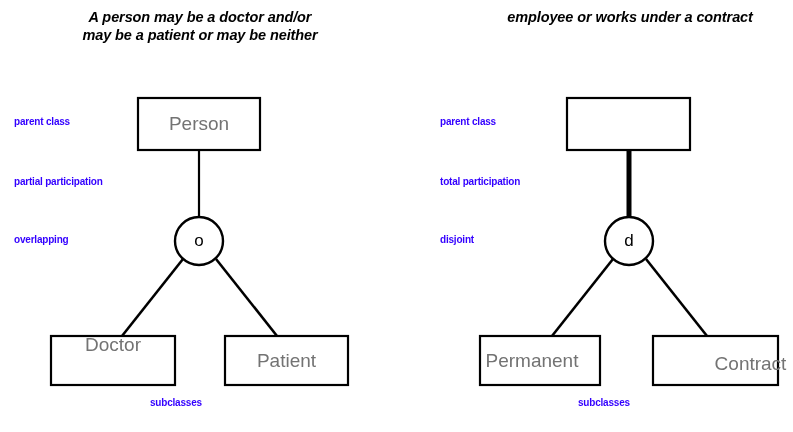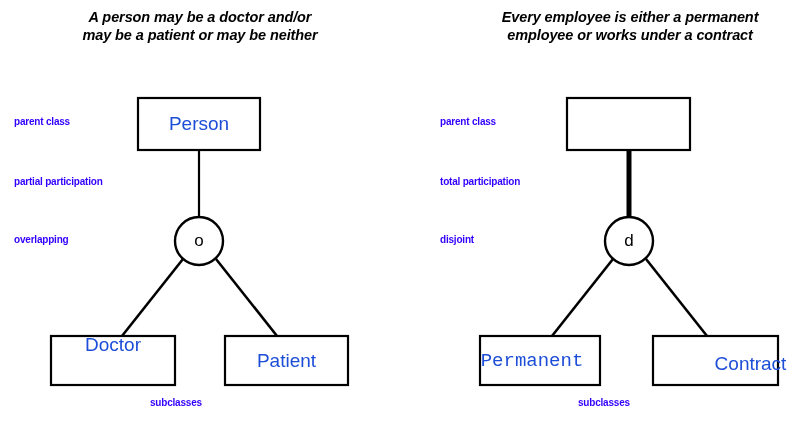--- a/index.html
+++ b/index.html
@@ -50,21 +50,21 @@
     font-size: 10px;
     color: #3300ff;
     white-space: nowrap;
     letter-spacing: -0.2px;
   }
   .ent-label {
     position: absolute;
     font-family: "Liberation Sans", sans-serif;
     font-weight: normal;
     font-size: 19px;
-    color: #1d4ed8;
+    color: #737373;
     text-align: center;
     white-space: nowrap;
     display: flex;
     align-items: center;
     justify-content: center;
   }
   .circ-label {
     position: absolute;
     font-family: "Liberation Sans", sans-serif;
     font-weight: normal;
@@ -132,32 +132,31 @@
 
   <div class="ent-label" style="left:138px; top:98px; width:122px; height:52px;">Person</div>
 
   <div class="circ-label" style="left:175px; top:217px; width:48px; height:48px;">o</div>
 
   <div class="ent-label" style="left:51px; top:320px; width:124px; height:49px;">Doctor</div>
 
   <div class="ent-label" style="left:225px; top:336px; width:123px; height:49px;">Patient</div>
 
   <div class="caption" style="left:470px; top:8px; width:320px;">
-    <span class="cap-line">Every employee is either a permanent</span>
     <span class="cap-line">employee or works under a contract</span>
   </div>
 
   <div class="anno" style="left:440px; top:116px;">parent class</div>
 
   <div class="anno" style="left:440px; top:176px;">total participation</div>
 
   <div class="anno" style="left:440px; top:234px;">disjoint</div>
 
   <div class="anno" style="left:578px; top:397px;">subclasses</div>
 
 
   <div class="circ-label" style="left:605px; top:217px; width:48px; height:48px;">d</div>
 
-  <div class="ent-label" style="left:480px; top:336px; width:104px; height:49px;font-family:Liberation Mono, monospace;">Permanent</div>
+  <div class="ent-label" style="left:480px; top:336px; width:104px; height:49px;">Permanent</div>
 
   <div class="ent-label" style="left:688px; top:336px; width:125px; height:56px;">Contract</div>
 
 </div>
 
 </body></html>

